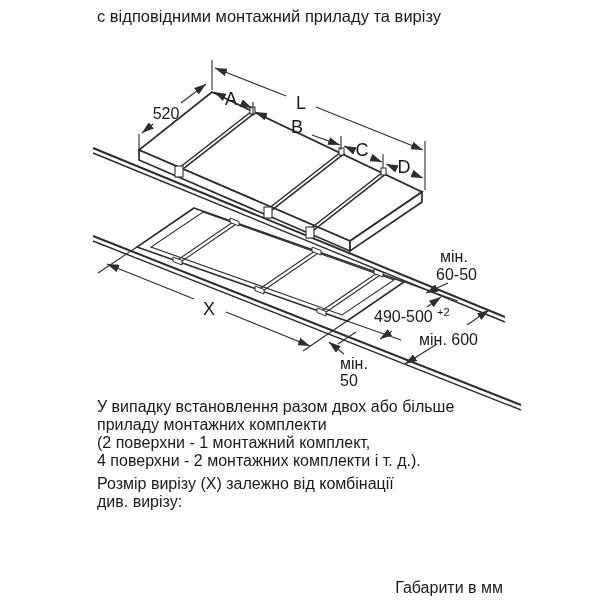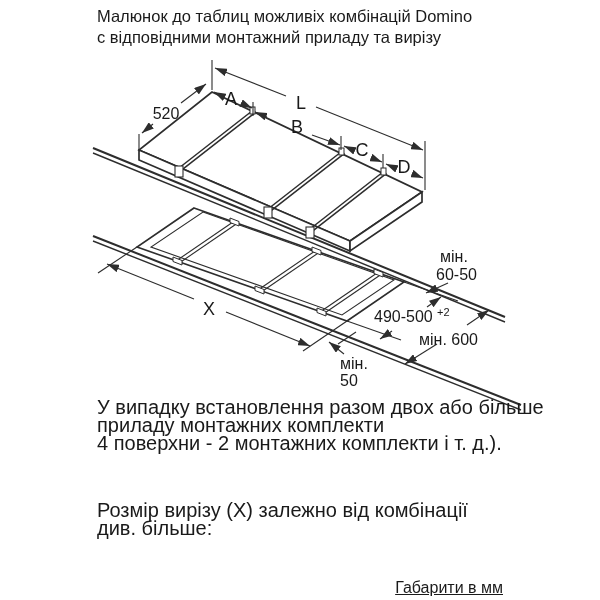--- a/index.html
+++ b/index.html
@@ -1,38 +1,37 @@
 <!DOCTYPE html>
 <html><head>
 <meta charset="utf-8">
 <style>
   html,body{margin:0;padding:0;}
   body{
     width:600px;height:600px;background:#ffffff;position:relative;
     font-family:"Liberation Sans", sans-serif;color:#1a1a1a;overflow:hidden;
   }
   .title{position:absolute;left:97px;top:6px;width:460px;font-size:16.5px;line-height:21px;}
-  .para{position:absolute;left:97px;width:460px;font-size:20px;line-height:18px;}
+  .para{position:absolute;left:97px;width:460px;font-size:16px;line-height:18px;}
   .para1{top:398px;}
-  .para2{top:501px;}
-  .units{position:absolute;right:97px;top:579px;font-size:16px;text-decoration:underline;}
+  .para2{top:475px;}
+  .units{position:absolute;right:97px;top:579px;font-size:16px;}
   svg{position:absolute;left:0;top:0;}
   .ln{stroke:#2d2d2d;fill:none;}
   .face{fill:#ffffff;stroke:#2d2d2d;}
   .dim{stroke:#2d2d2d;fill:none;stroke-width:1.1;}
   text{fill:#1a1a1a;font-family:"Liberation Sans", sans-serif;}
   .lbl{font-size:18px;}
   .num{font-size:16px;}
   .sup{font-size:11px;}
 </style>
 </head>
 <body>
 
 <div class="title">
-  <div>Малюнок до таблиц можливіх комбінацій Domino</div>
   <div>с відповідними монтажний приладу та вирізу</div>
 </div>
 
 <svg width="600" height="600" viewBox="0 0 600 600">
   <defs>
     <marker id="arr" markerUnits="userSpaceOnUse" markerWidth="12" markerHeight="8" refX="12" refY="4" orient="auto">
       <path d="M0,0 L12,4 L0,8 z" fill="#2d2d2d"></path>
     </marker>
   </defs>
 
@@ -146,21 +145,22 @@
     <line class="dim" x1="356" y1="332" x2="338" y2="344"></line>
     <line class="dim" x1="344" y1="354" x2="329" y2="342" marker-end="url(#arr)"></line>
     <text class="num" x="340" y="369">мін.</text>
     <text class="num" x="340" y="386">50</text>
   </g>
 </svg>
 
 <div class="para para1">
   <div>У випадку встановлення разом двох або більше</div>
   <div>приладу монтажних комплекти</div>
+  <div>(2 поверхни - 1 монтажний комплект,</div>
   <div>4 поверхни - 2 монтажних комплекти і т. д.).</div>
 </div>
 
 <div class="para para2">
   <div>Розмір вирізу (X) залежно від комбінації</div>
-  <div>див. більше:</div>
+  <div>див. вирізу:</div>
 </div>
 
 <div class="units">Габарити в мм</div>
 
 </body></html>

